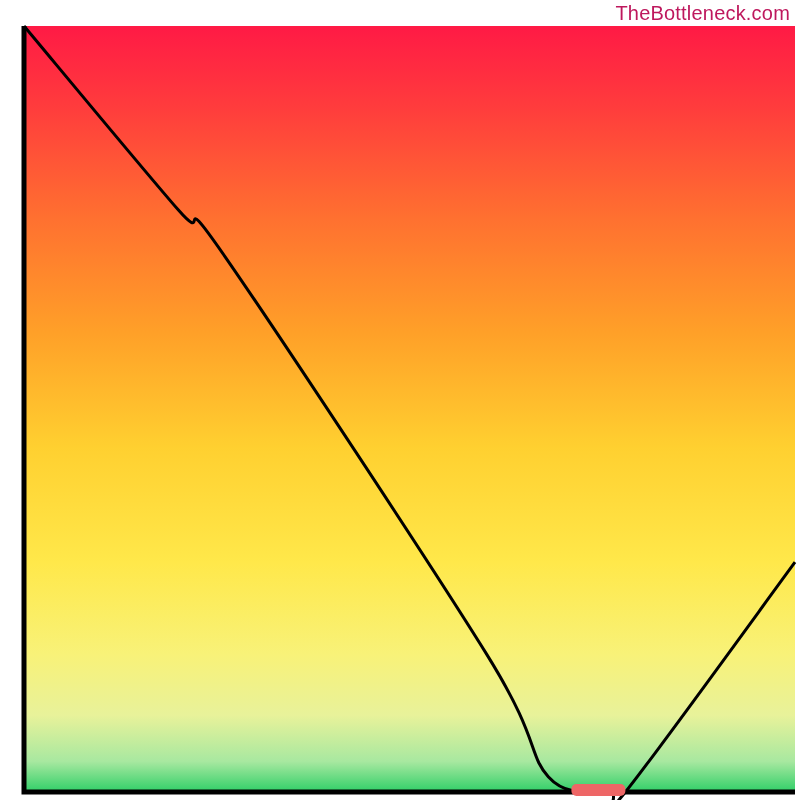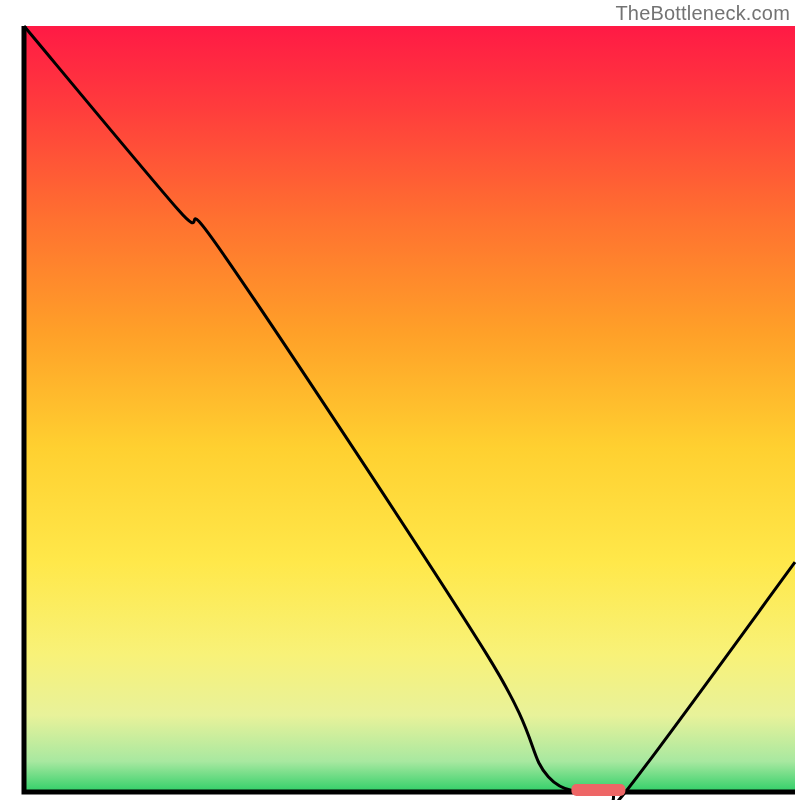--- a/index.html
+++ b/index.html
@@ -12,21 +12,21 @@
   }
   .container {
     position: relative;
     width: 800px;
     height: 800px;
   }
   .watermark {
     position: absolute;
     top: 2px;
     right: 10px;
-    color: #737373;
+    color: #be185d;
     font-size: 20px;
     font-weight: 500;
     letter-spacing: 0.2px;
   }
   svg.chart {
     position: absolute;
     top: 0;
     left: 0;
   }
 </style>

